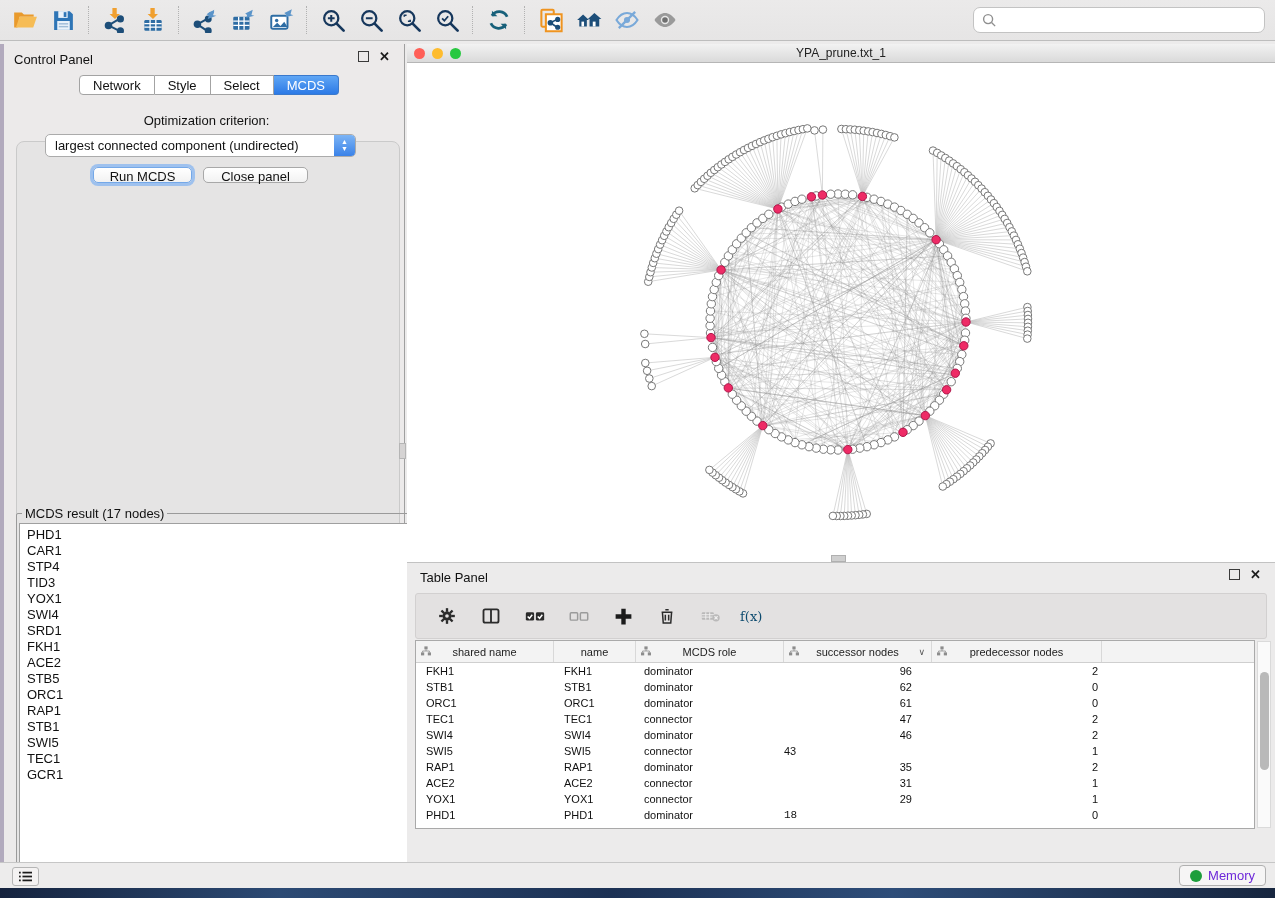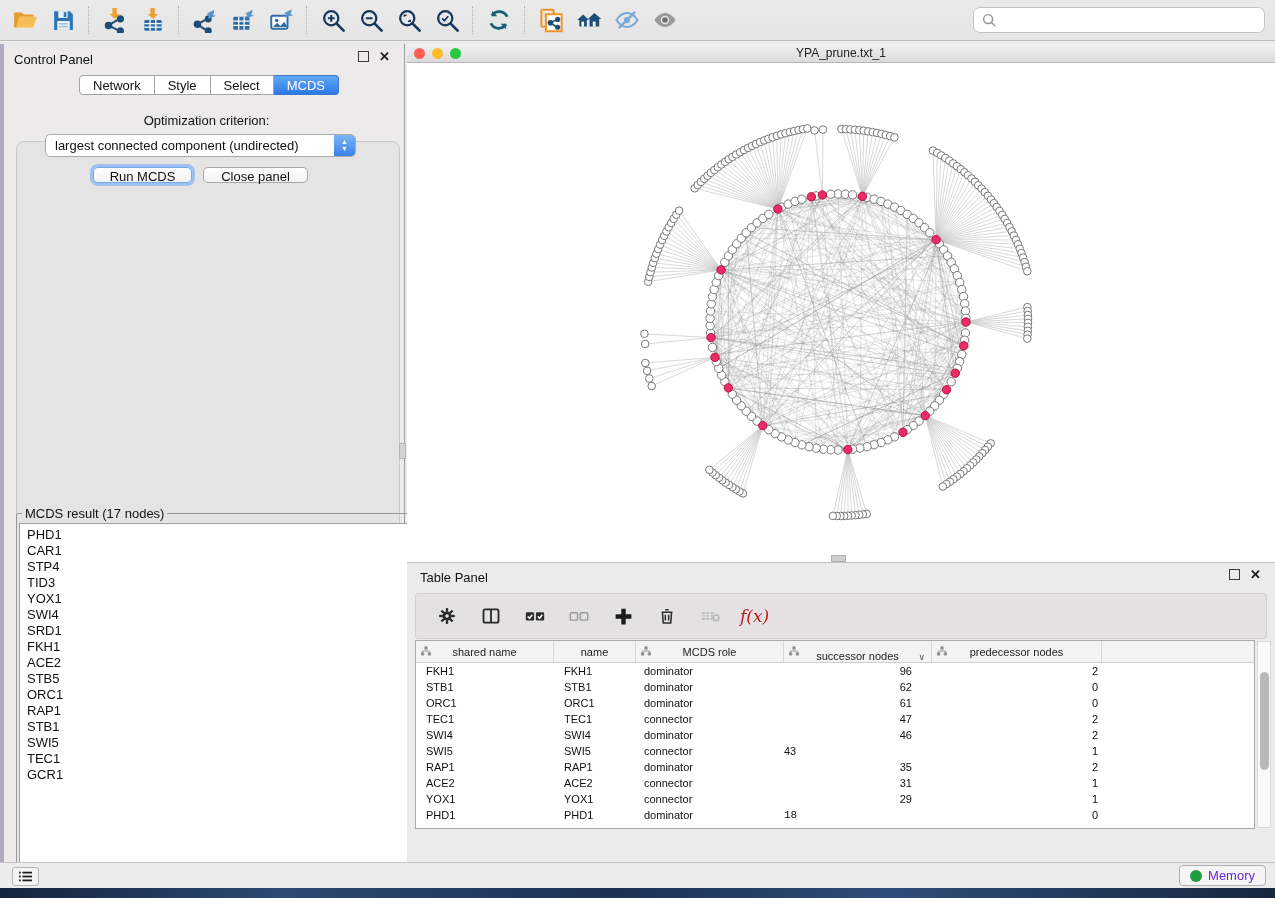--- a/index.html
+++ b/index.html
@@ -50,21 +50,21 @@
   .titlebar{position:absolute;left:0;top:0;width:868px;height:18px;background:linear-gradient(#f2f2f2,#dadada);border-bottom:1px solid #b6b6b6;display:flex;align-items:center;}
   .tl{width:11px;height:11px;border-radius:50%;margin-left:7px;}
   .titlebar .wt{position:absolute;left:0;right:0;text-align:center;font-size:12px;color:#222;}
   .canvas{position:absolute;left:0;top:19px;width:868px;height:499px;background:#fff;}
   .canvas-grip{left:831px;top:555px;width:15px;height:7px;background:#cfcfcf;border:1px solid #b0b0b0;box-sizing:border-box;}
 
   
   .tpanel{left:407px;top:562px;width:868px;height:300px;background:#ecebeb;border-top:1px solid #c2c2c2;box-sizing:border-box;}
   .tp-toolbar{position:absolute;left:8px;top:30px;width:852px;height:46px;background:#e3e1e1;border:1px solid #d2d0d0;border-radius:3px;display:flex;align-items:center;gap:14px;padding-left:16px;box-sizing:border-box;}
   .tp-toolbar .tbtn{width:30px;}
-  .fx{font-family:"DejaVu Serif",serif;font-style:italic;font-size:17px;color:#b91c1c;}
+  .fx{font-family:"DejaVu Serif",serif;font-size:13px;color:#0c4a6e;}
   .grid{position:absolute;left:8px;top:77px;width:840px;height:189px;background:#fff;border:1px solid #a9a9a9;box-sizing:border-box;}
   .ghead{display:flex;height:21px;background:#f3f3f3;border-bottom:1px solid #cfcfcf;}
   .gh{position:relative;display:flex;align-items:center;justify-content:center;border-right:1px solid #d8d8d8;font-size:11px;color:#222;box-sizing:border-box;}
   .gh .hicon{position:absolute;left:5px;top:5px;}
   .gh .chev{position:absolute;right:6px;color:#555;font-size:9px;}
   .grow{display:flex;height:16px;align-items:center;}
   .gc{font-size:11px;color:#111;box-sizing:border-box;white-space:nowrap;overflow:hidden;}
   .tsb{position:absolute;left:850px;top:78px;width:14px;height:187px;background:#fafafa;border:1px solid #dadada;box-sizing:border-box;}
   .tsb .thumb{position:absolute;left:1.5px;width:9px;border-radius:5px;background:#b9b9b9;}
   .bottomtabs{position:absolute;left:255px;top:271px;}
@@ -1174,21 +1174,21 @@
             <svg class="hicon" width="10" height="10" viewBox="0 0 10 10">
               <g fill="#8c8c8c">
                 <rect x="3.4" y="0.4" width="3.2" height="3"></rect>
                 <rect x="0" y="6.4" width="3.2" height="3"></rect>
                 <rect x="6.8" y="6.4" width="3.2" height="3"></rect>
                 <path d="M5 3.4v1.6M1.6 6.4V5h6.8v1.4" stroke="#8c8c8c" stroke-width="0.8" fill="none"></path>
               </g>
             </svg>
             <span>MCDS role</span>
           </div>
-          <div class="gh" style="width: 148px; align-items: flex-end;">
+          <div class="gh" style="width: 148px;">
             <svg class="hicon" width="10" height="10" viewBox="0 0 10 10">
               <g fill="#8c8c8c">
                 <rect x="3.4" y="0.4" width="3.2" height="3"></rect>
                 <rect x="0" y="6.4" width="3.2" height="3"></rect>
                 <rect x="6.8" y="6.4" width="3.2" height="3"></rect>
                 <path d="M5 3.4v1.6M1.6 6.4V5h6.8v1.4" stroke="#8c8c8c" stroke-width="0.8" fill="none"></path>
               </g>
             </svg>
             <span>successor nodes</span>
             <span class="chev">∨</span>

